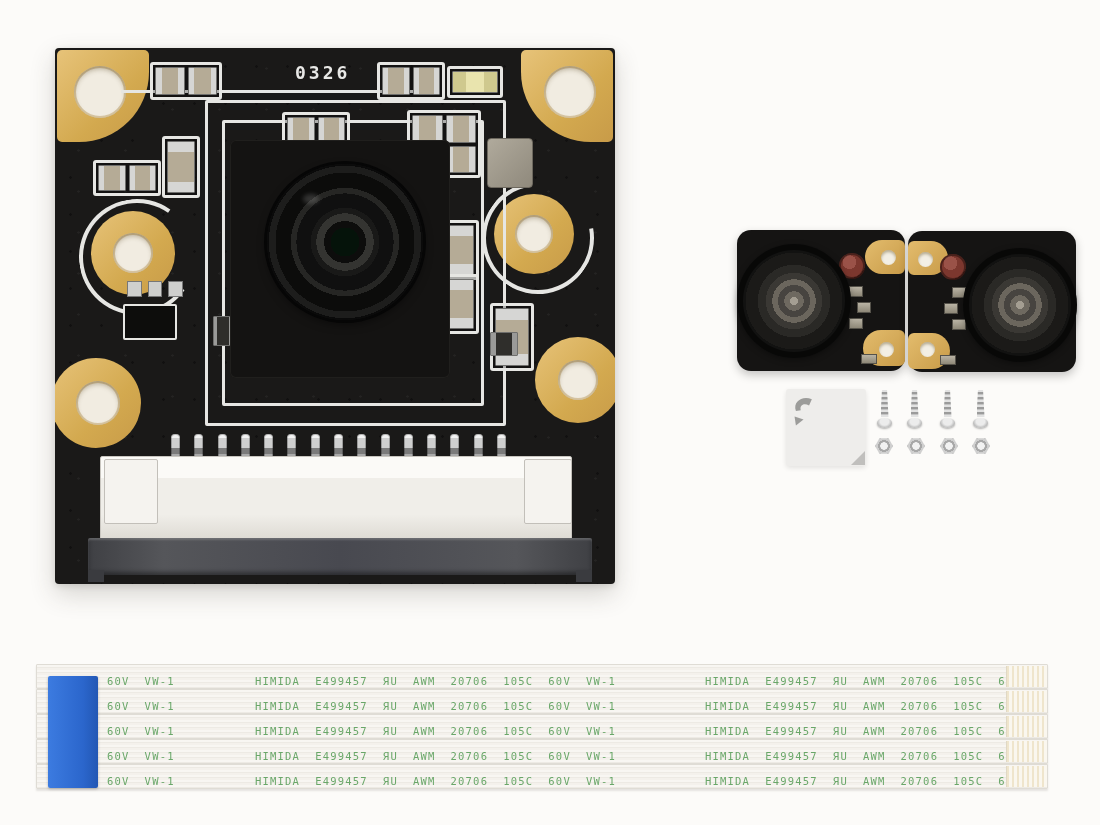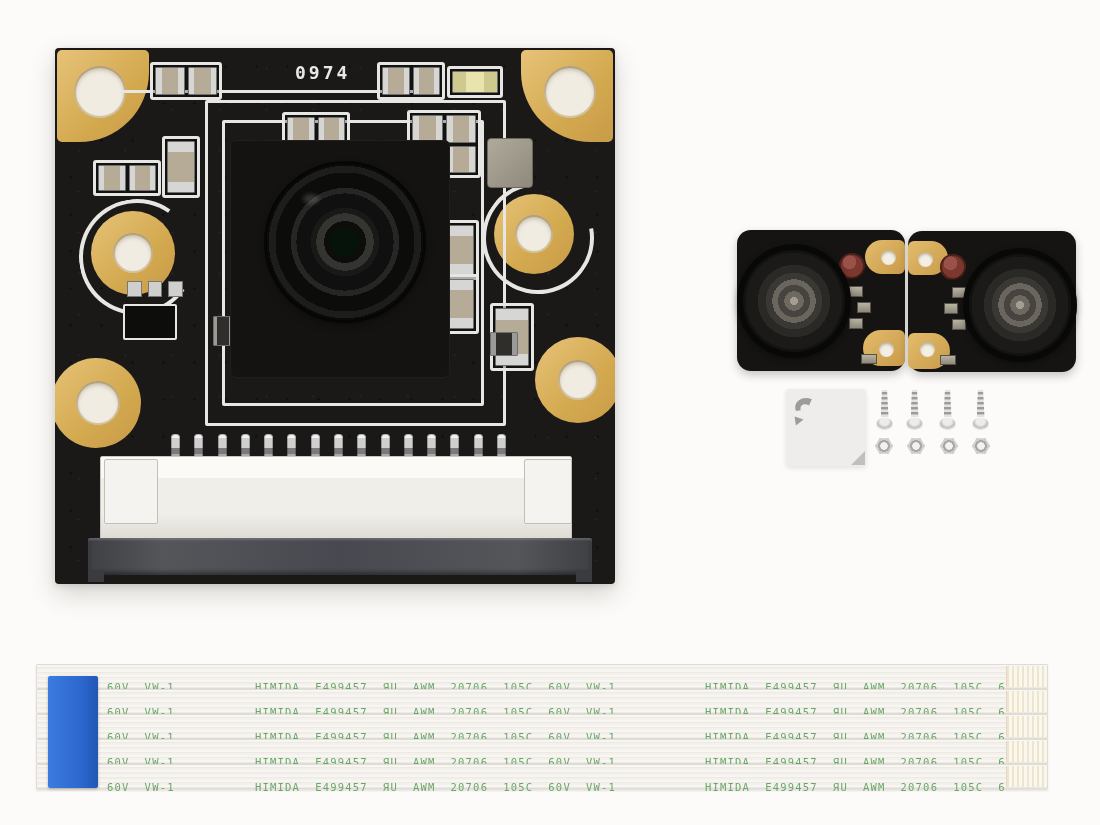--- a/index.html
+++ b/index.html
@@ -83,21 +83,21 @@
         box-shadow:0 1px 2px rgba(0,0,0,.3);}
   .nut{position:absolute;width:18px;height:16px;
        clip-path:polygon(25% 2%,75% 2%,100% 50%,75% 98%,25% 98%,0% 50%);
        background:radial-gradient(circle at 50% 50%,#f2f2f2 0 3.5px,#a8a8a8 4px 6px,#cfcfcf 6px 8px,#b9b9b9 8px);}
 
   
   .cables{position:absolute;left:36px;top:664px;width:1012px;height:126px;}
   .cable{position:absolute;left:0;width:1012px;height:25px;border-radius:1px;
          background:repeating-linear-gradient(180deg,#f8f6f2 0 2px,#edeae4 2px 3px,#f4f1ec 3px 5px);
          box-shadow:0 2px 2px rgba(90,85,75,.14);border:1px solid #dfdcd5;box-sizing:border-box;}
-  .cp{position:absolute;top:10px;height:25px;line-height:24px;white-space:pre;
+  .cp{position:absolute;top:4px;height:25px;line-height:24px;white-space:pre;
       font-family:"DejaVu Sans Mono",monospace;font-size:10.5px;letter-spacing:1.2px;
       color:#5ea15e;opacity:.92;}
   .contacts{position:absolute;right:0;top:1px;bottom:1px;width:40px;
             background:repeating-linear-gradient(90deg,#efe5cc 0 2px,#faf7ef 2px 5px);
             border-left:1px solid #e0d8c4;}
   .stiffener{position:absolute;left:12px;top:12px;width:50px;height:112px;border-radius:2px;
              background:linear-gradient(90deg,#3c7be0,#2b66cc 70%,#2257b4);
              box-shadow:0 1px 3px rgba(0,0,0,.25);}
 </style>
 </head>
@@ -122,21 +122,21 @@
 
     <div class="abs gold" style="left:-4px;top:310px;width:90px;height:90px;border-radius:50%;"></div>
     <div class="hole" style="left:21px;top:333px;width:44px;height:44px;"></div>
     <div class="abs gold" style="left:480px;top:289px;width:86px;height:86px;border-radius:50%;"></div>
     <div class="hole" style="left:503px;top:312px;width:40px;height:40px;"></div>
 
     <div class="abs silk" style="left:150px;top:52px;width:295px;height:320px;border-radius:2px;"></div>
     <div class="abs" style="left:167px;top:72px;width:256px;height:280px;border:3px solid #e6e6e3;border-radius:2px;"></div>
     <div class="abs" style="left:66px;top:42px;width:300px;height:0;border-top:3px solid #e6e6e3;"></div>
 
-    <div class="silktext" style="left:240px;top:14px;">0974</div>
+    <div class="silktext" style="left:240px;top:14px;">0326</div>
 
     <div class="cmp" style="left:95px;top:14px;width:62px;height:28px;">
       <div class="chip"></div>
         <div class="chip"></div>
     </div>
     <div class="cmp" style="left:322px;top:14px;width:58px;height:28px;">
       <div class="chip"></div>
         <div class="chip"></div>
     </div>
     <div class="cmp" style="left:392px;top:18px;width:46px;height:22px;">

